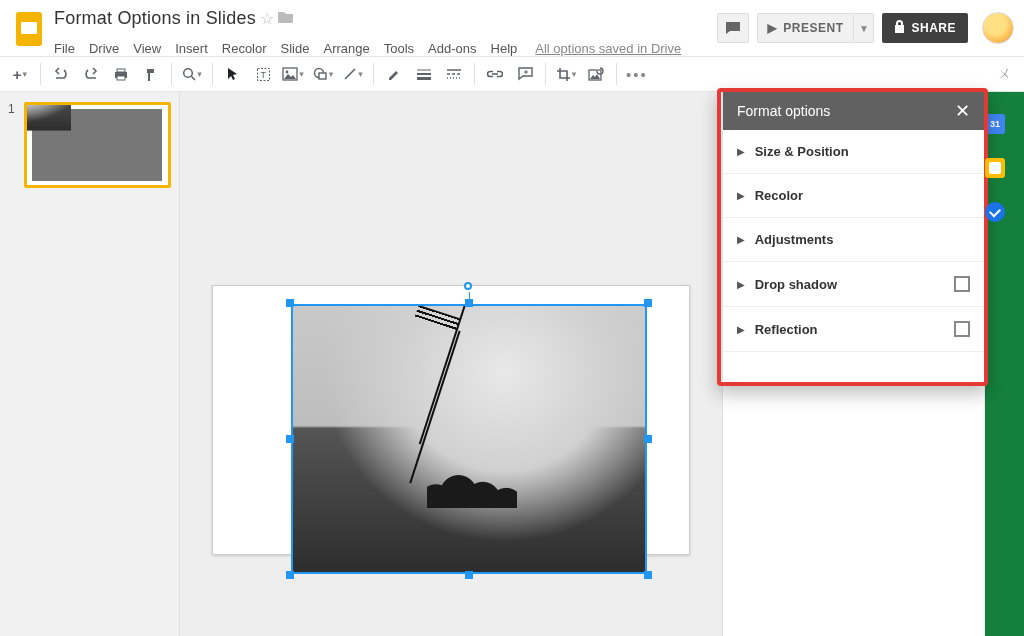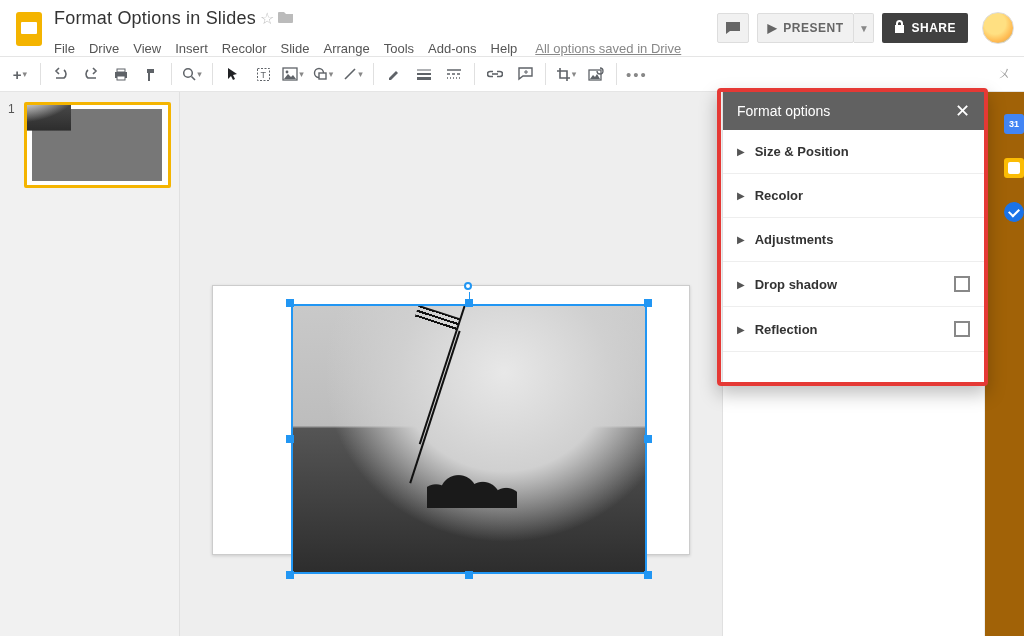--- a/index.html
+++ b/index.html
@@ -64,21 +64,21 @@
   .format-pane { width:262px; background:#fff; border-left:1px solid #e0e0e0; position:relative; }
   .format-pane .highlight { position:absolute; top:-4px; left:-6px; right:-4px; height:298px; border:4px solid #e53935; border-radius:4px; pointer-events:none; box-shadow:0 8px 18px rgba(0,0,0,.25); }
   .fp-header { background:#616161; color:#fff; height:38px; display:flex; align-items:center; padding:14px 14px; font-size:14px; justify-content:space-between; }
   .fp-close { font-size:18px; cursor:pointer; }
   .fp-section { border-bottom:1px solid #eee; padding:14px 14px; display:flex; align-items:center; font-size:13px; color:#333; justify-content:space-between; }
   .fp-section .left { display:flex; align-items:center; gap:10px; }
   .fp-caret { font-size:10px; color:#555; }
   .fp-check { width:16px; height:16px; border:2px solid #888; }
 
   
-  .right-rail { width:40px; background:#a16207; border-left:1px solid #eee; display:flex; flex-direction:column; align-items:flex-end; gap:24px; padding-top:22px; }
+  .right-rail { width:40px; background:#15803d; border-left:1px solid #eee; display:flex; flex-direction:column; align-items:flex-start; gap:24px; padding-top:22px; }
   .rail-ico { width:20px; height:20px; border-radius:4px; }
   .rail-cal { background:#4285f4; color:#fff; font-size:9px; display:flex; align-items:center; justify-content:center; font-weight:bold; border-radius:3px;}
   .rail-keep { background:#fbbc04; border-radius:3px; position:relative;}
   .rail-keep::after{content:""; position:absolute; left:4px; top:4px; width:12px; height:12px; background:#fff; border-radius:2px;}
   .rail-tasks { background:#1a73e8; border-radius:50%; position:relative;}
   .rail-tasks::after{content:""; position:absolute; left:5px; top:6px; width:8px; height:5px; border-left:2px solid #fff; border-bottom:2px solid #fff; transform:rotate(-45deg);}
 </style>
 </head>
 <body>
 

